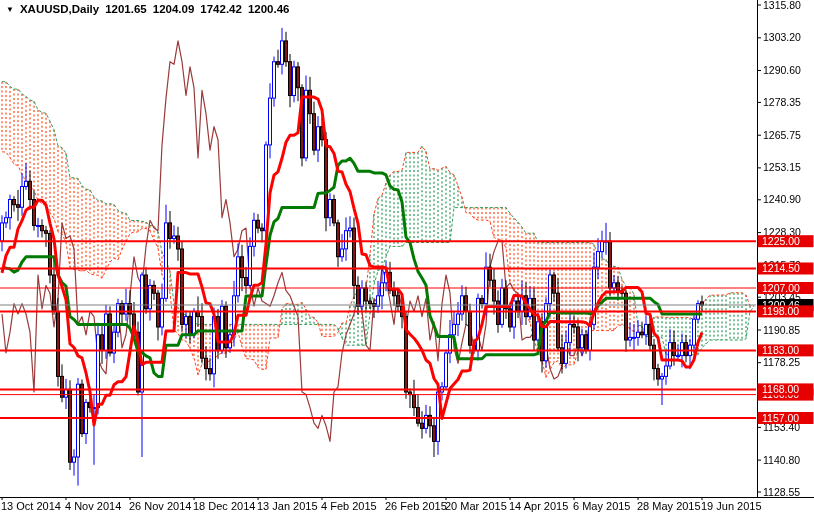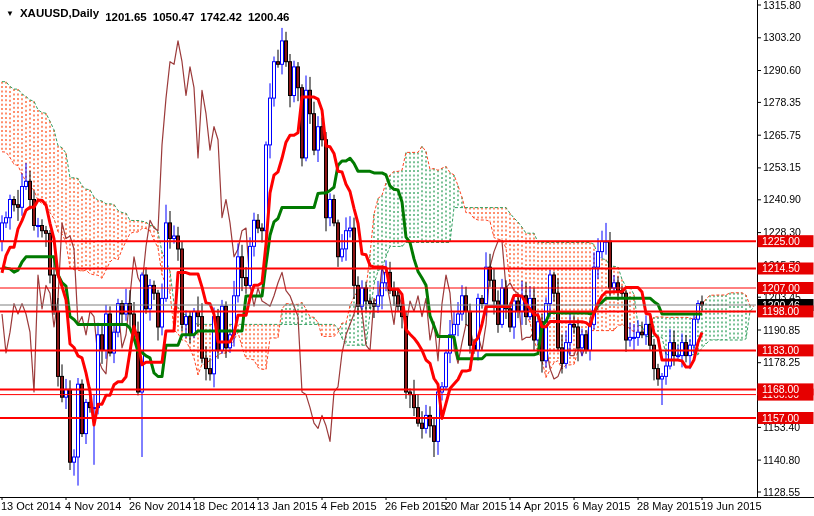--- a/index.html
+++ b/index.html
@@ -2,32 +2,32 @@
 <html><head>
 <meta charset="utf-8">
 <style>
   html,body{margin:0;padding:0;background:#ffffff;}
   body{width:814px;height:516px;position:relative;overflow:hidden;
        font-family:"Liberation Sans",sans-serif;}
   #chart-header{position:absolute;left:6px;top:3px;z-index:5;
     font-size:11.5px;font-weight:700;color:#000;display:flex;align-items:center;gap:6px;
     white-space:pre;}
   #chart-header .tri{font-size:8px;line-height:11px;}
-  #chart-header .ohlc{font-weight:700;margin-top:8px;}
+  #chart-header .ohlc{font-weight:700;}
   svg{position:absolute;left:0;top:0;}
   svg text{font-family:"Liberation Sans",sans-serif;}
 </style>
 </head>
 <body>
 
 <div id="chart-header">
   <span class="tri">▼</span>
   <span>XAUUSD,Daily</span>
   <span class="ohlc">1201.65</span>
-  <span class="ohlc">1050.47</span>
+  <span class="ohlc">1204.09</span>
   <span class="ohlc">1742.42</span>
   <span class="ohlc">1200.46</span>
 </div>
 
 <svg id="cv" width="814" height="516" viewBox="0 0 814 516">
     <defs>
       <clipPath id="clip">
         <rect x="0" y="0" width="756" height="497"></rect>
       </clipPath>
     </defs>

